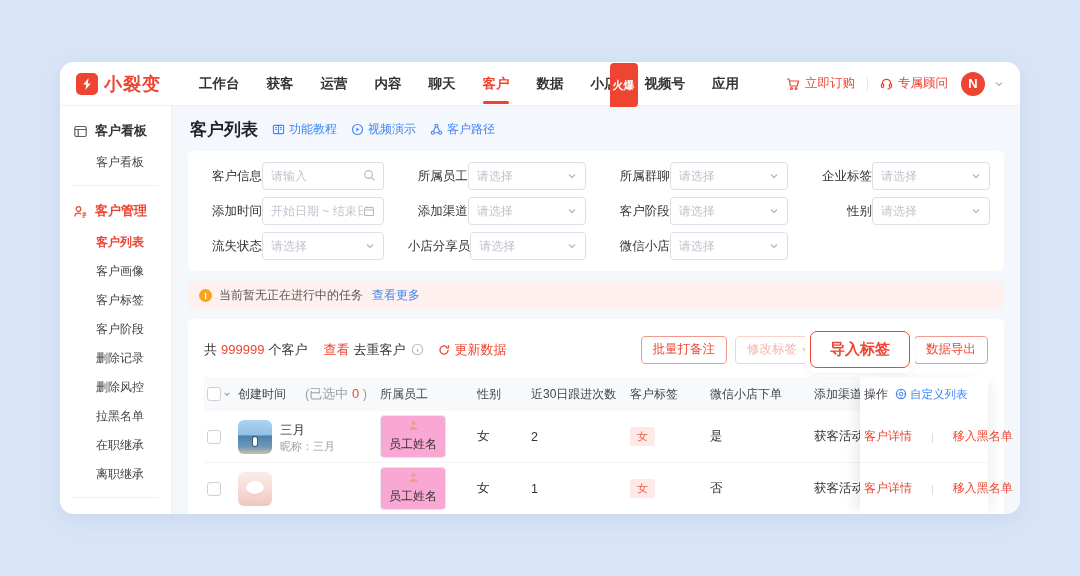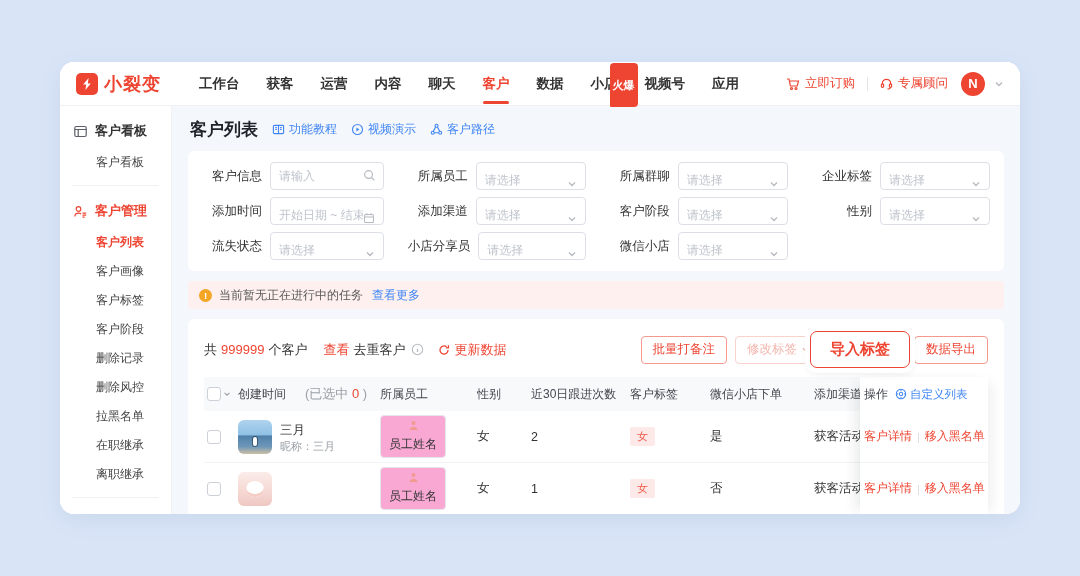--- a/index.html
+++ b/index.html
@@ -40,23 +40,23 @@
   .side-divider { height:1px; background:#f0f1f3; margin:8px 12px; }
   .content { flex:1; background:#f4f7fb; padding:10px 16px 0; display:flex; flex-direction:column; min-width:0; }
   
   .page-head { display:flex; align-items:center; gap:14px; margin:2px 2px 10px; }
   .page-title { font-size:17px; font-weight:700; color:#1f2329; }
   .head-link { display:flex; align-items:center; gap:4px; color:#4086f4; font-size:12px; cursor:pointer; }
   
   .filter-card { background:#fff; border-radius:6px; padding:11px 14px; }
   .filter-row { display:grid; grid-template-columns:1.02fr 1fr 1fr 1fr; column-gap:24px; margin-bottom:7px; }
   .filter-row:last-child { margin-bottom:0; }
-  .filter-item { display:flex; align-items:center; gap:8px; min-width:0; }
+  .filter-item { display:flex; align-items:center; min-width:0; }
   .f-label { flex:none; min-width:60px; text-align:right; font-size:12.5px; color:#333; white-space:nowrap; }
-  .f-box { flex:1; height:28px; border:1px solid #dcdfe6; border-radius:4px; background:#fff; display:flex; align-items:flex-end; justify-content:space-between; padding:0 8px; min-width:0; cursor:pointer; }
+  .f-box { flex:1; height:28px; border:1px solid #dcdfe6; border-radius:4px; background:#fff; display:flex; align-items:center; justify-content:space-between; padding:0 8px; min-width:0; cursor:pointer; }
   .f-box .ph { color:#bfc4cc; font-size:12px; white-space:nowrap; overflow:hidden; }
   .f-box .f-icon { color:#b6bac0; display:flex; flex:none; }
   .f-input { flex:1; height:28px; border:1px solid #dcdfe6; border-radius:4px; padding:0 26px 0 8px; font-size:12px; color:#333; outline:none; min-width:0; font-family:inherit; }
   .f-input::placeholder { color:#bfc4cc; }
   .input-wrap { flex:1; position:relative; display:flex; min-width:0; }
   .input-wrap .f-icon { position:absolute; right:8px; top:7px; color:#b6bac0; }
   .reset-cell { display:flex; justify-content:flex-end; align-items:center; }
   .btn-reset { border:1px solid #ee4532; color:#ee4532; background:#fff; border-radius:4px; font-size:12.5px; padding:5px 13px; letter-spacing:3px; cursor:pointer; font-family:inherit; }
   
   .notice { margin-top:10px; height:28px; background:#fdf0ee; border-radius:4px; display:flex; align-items:center; gap:7px; padding:0 11px; }
@@ -95,21 +95,21 @@
   .cust-name { font-size:12.5px; color:#333; line-height:1.35; }
   .cust-nick { font-size:11px; color:#9aa0a6; line-height:1.35; }
   .staff-chip { display:inline-flex; align-items:center; gap:5px; border:1px solid #e4e6eb; border-radius:4px; padding:4px 8px; font-size:12px; color:#333; background:#f9a8d4;flex-direction:column; }
   .staff-icon { display:flex; color:#f19a90; }
   .tag-pink { display:inline-block; background:#fde9e7; color:#ef5a49; font-size:11px; padding:2px 7px; border-radius:2px; }
   
   .fixed-col { position:absolute; top:0; right:0; bottom:-2px; width:128px; background:#fff;
     box-shadow:-10px 0 12px -6px rgba(31,35,41,.10), 10px 0 12px -6px rgba(31,35,41,.07); z-index:4; }
   .ov-head { height:34px; display:flex; align-items:center; gap:7px; font-size:12px; color:#42464d; padding:0 2px 0 4px; white-space:nowrap; }
   .customize { display:flex; align-items:center; gap:3px; color:#4086f4; font-size:11.5px; cursor:pointer; }
-  .ov-row { height:52px; display:flex; align-items:center; gap:5px; border-bottom:1px solid #f2f3f5; padding:0 1px 0 4px; white-space:nowrap; }
+  .ov-row { height:52px; display:flex; align-items:center; gap:19px; border-bottom:1px solid #f2f3f5; padding:0 1px 0 4px; white-space:nowrap; }
   .op-link { color:#ee4532; font-size:12px; cursor:pointer; }
   .op-sep { color:#d8dade; font-size:11px; }
   svg { display:block; }
 </style>
 </head>
 <body>
 
 <div class="window">
 
   <div class="topnav">

